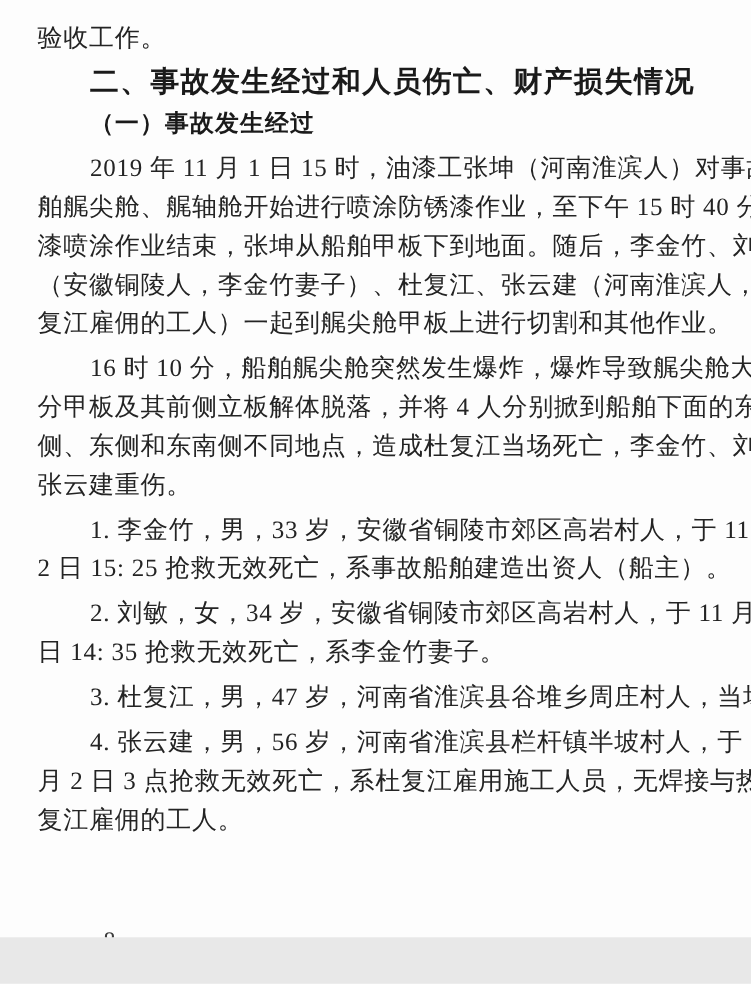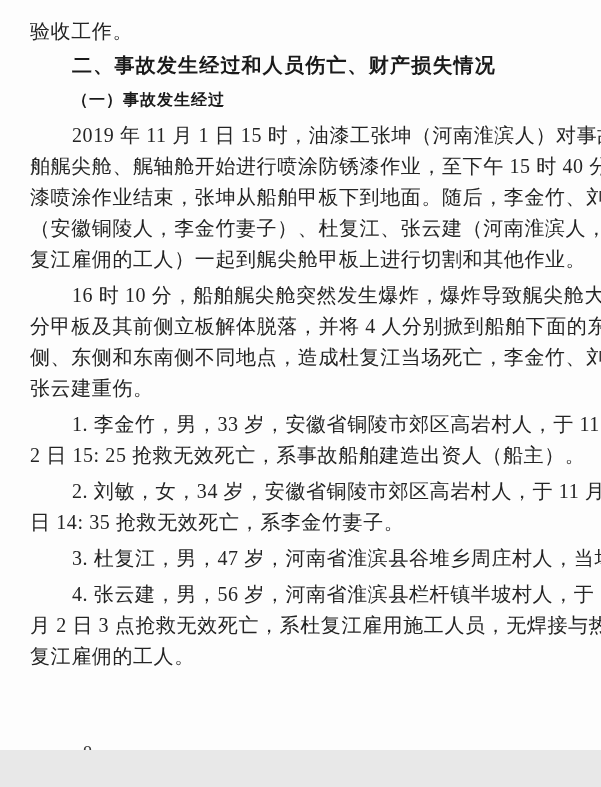--- a/index.html
+++ b/index.html
@@ -33,27 +33,27 @@
     line-height: 31px;
     font-size: 20px;
     letter-spacing: 0.6px;
     white-space: pre;
     color: #242424;
   }
   .line.indent { padding-left: 42px; }
   .b-h1 .line {
     font-family: "Liberation Sans", "DejaVu Sans", sans-serif;
     font-weight: 700;
-    font-size: 20px;
+    font-size: 23px;
     letter-spacing: 1.2px;
     color: #1a1a1a;
   }
   .b-h2 .line {
     font-weight: 700;
-    font-size: 16px;
+    font-size: 19px;
     letter-spacing: 1px;
     color: #1a1a1a;
   }
   .footer {
     position: absolute;
     left: 55px;
     top: 742px;
     font-size: 19px;
     letter-spacing: 2px;
     color: #3c3c3c;

